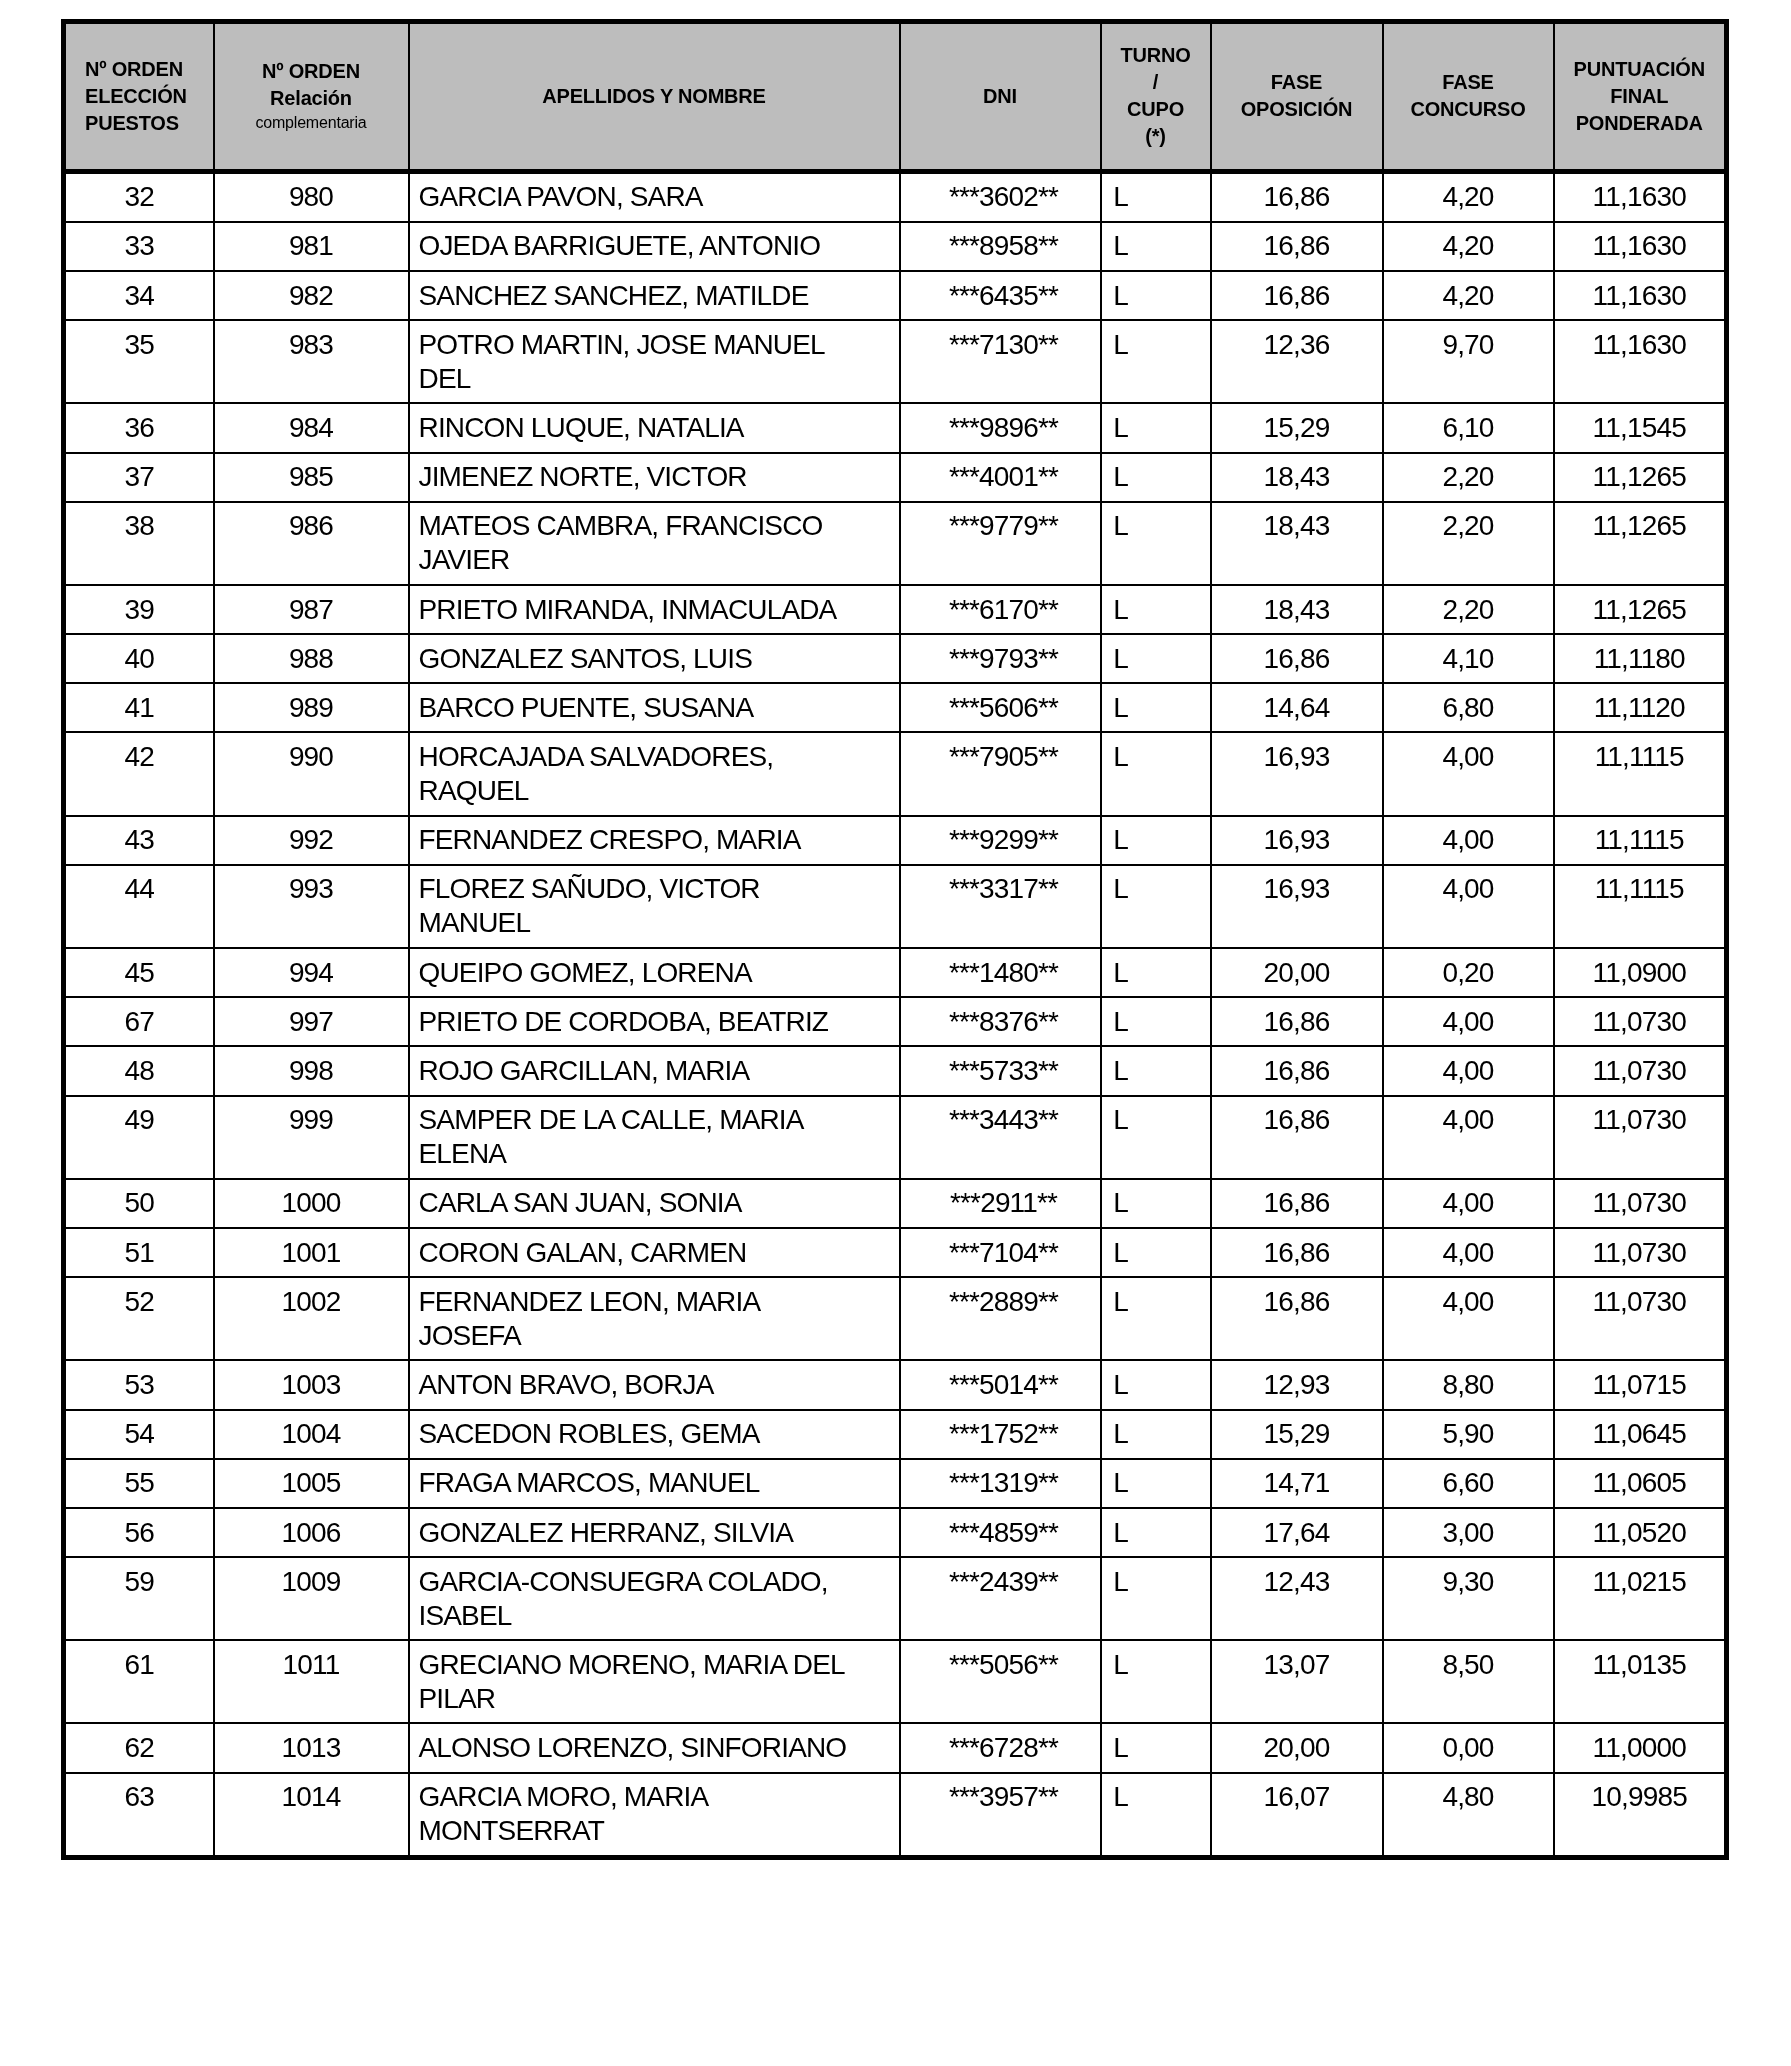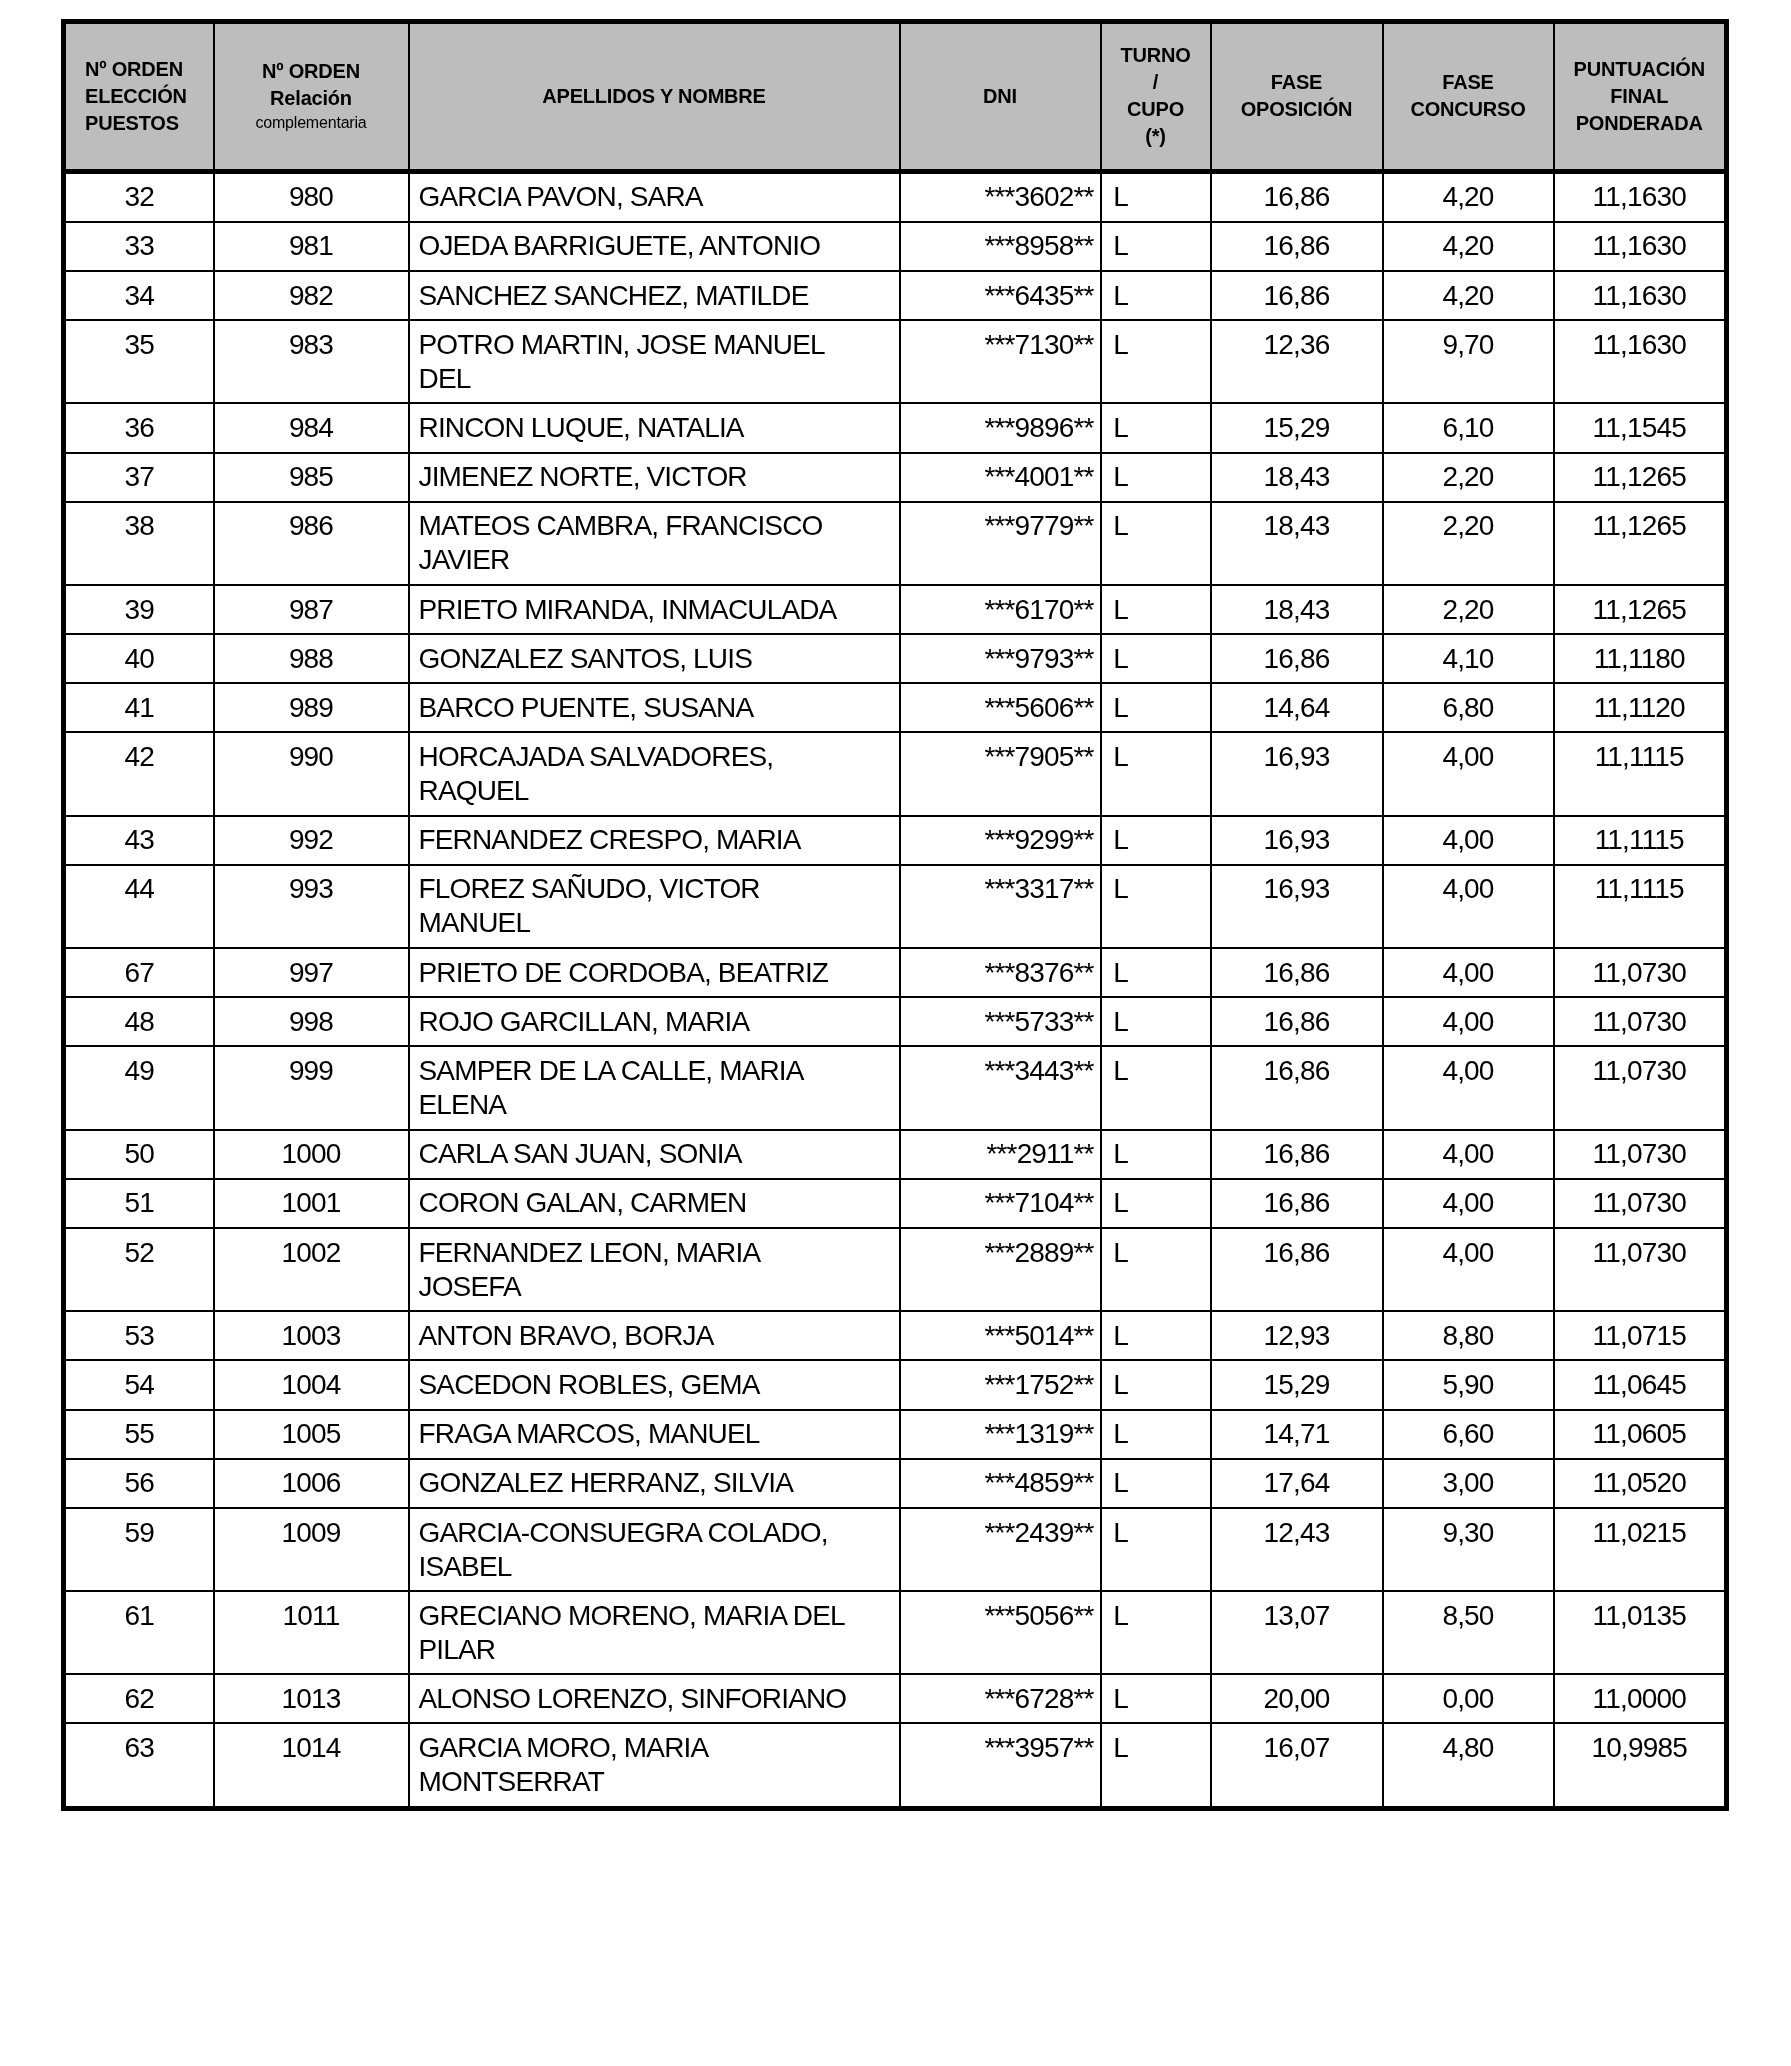--- a/index.html
+++ b/index.html
@@ -60,21 +60,21 @@
     font-size: 28px;
     line-height: 34px;
     letter-spacing: -0.03em;
     vertical-align: top;
     padding: 6.6px 5.9px;
     white-space: pre-line;
     overflow: hidden;
   }
   td.center { text-align: center; }
   td.name   { text-align: left; padding-left: 9px; padding-right: 14.6px; }
-  td.dni    { text-align: right; padding-left: 13px; }
+  td.dni    { text-align: center; padding-left: 13px; }
   td.turno  { text-align: left; padding-left: 11.7px; }
 </style>
 </head>
 <body>
 
 <div class="page">
   <table class="results">
     <colgroup>
       <col class="c1">
         <col class="c2">
@@ -239,20 +239,30 @@
     <td class="center">993</td>
     <td class="name">FLOREZ SAÑUDO, VICTOR
 MANUEL</td>
     <td class="dni">***3317**</td>
     <td class="turno">L</td>
     <td class="center">16,93</td>
     <td class="center">4,00</td>
     <td class="center">11,1115</td>
   </tr>
         <tr>
+    <td class="center">45</td>
+    <td class="center">994</td>
+    <td class="name">QUEIPO GOMEZ, LORENA</td>
+    <td class="dni">***1480**</td>
+    <td class="turno">L</td>
+    <td class="center">20,00</td>
+    <td class="center">0,20</td>
+    <td class="center">11,0900</td>
+  </tr>
+        <tr>
     <td class="center">67</td>
     <td class="center">997</td>
     <td class="name">PRIETO DE CORDOBA, BEATRIZ</td>
     <td class="dni">***8376**</td>
     <td class="turno">L</td>
     <td class="center">16,86</td>
     <td class="center">4,00</td>
     <td class="center">11,0730</td>
   </tr>
         <tr>

